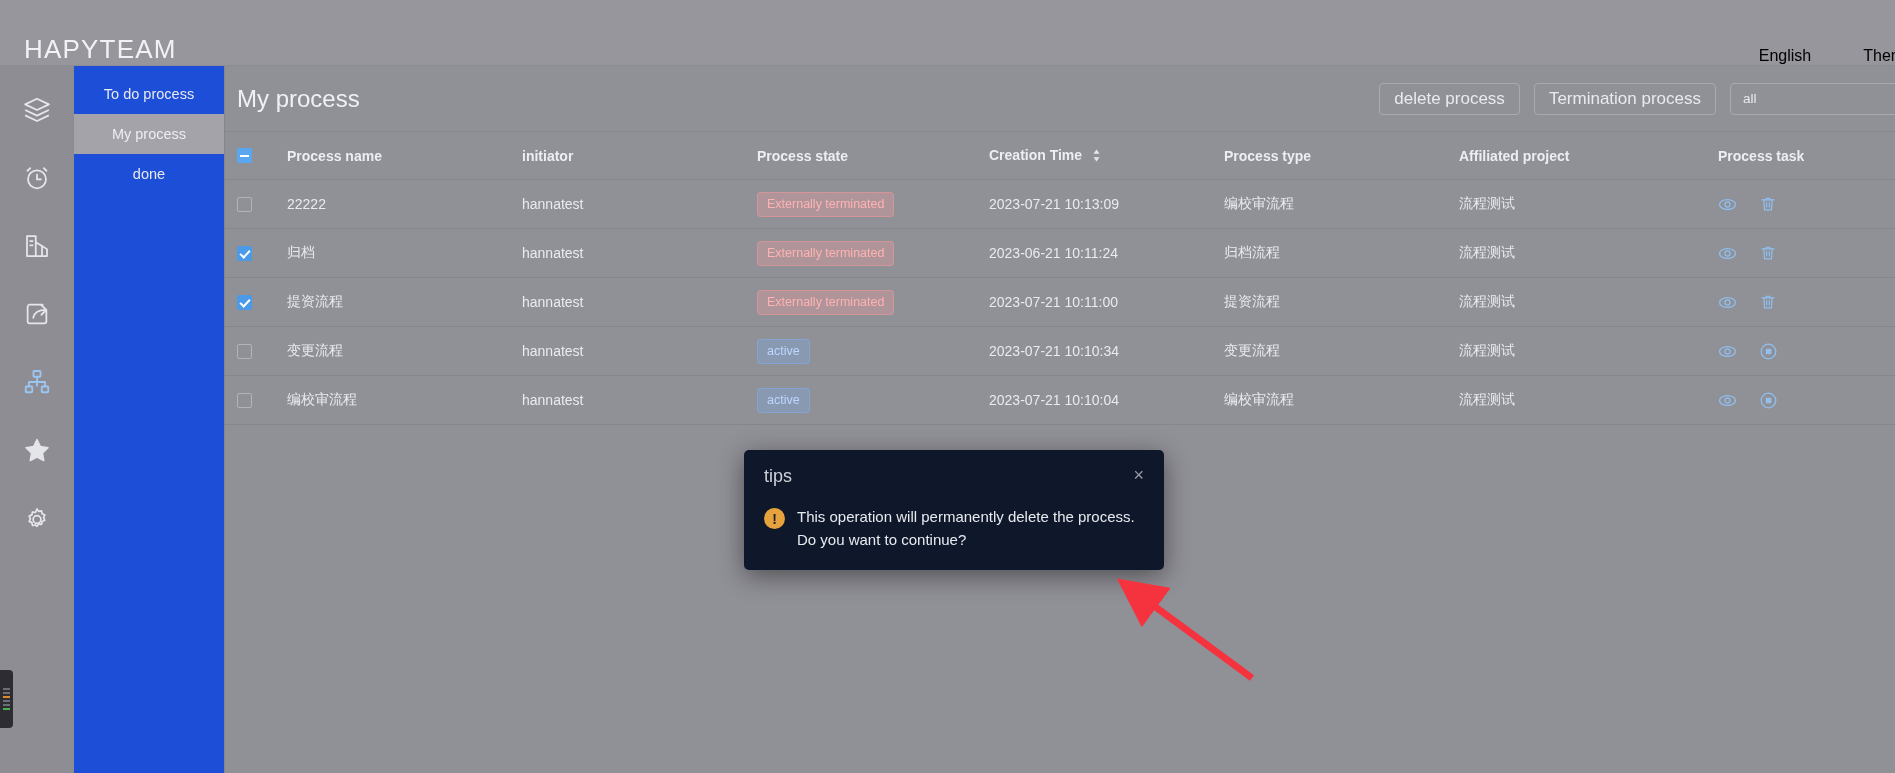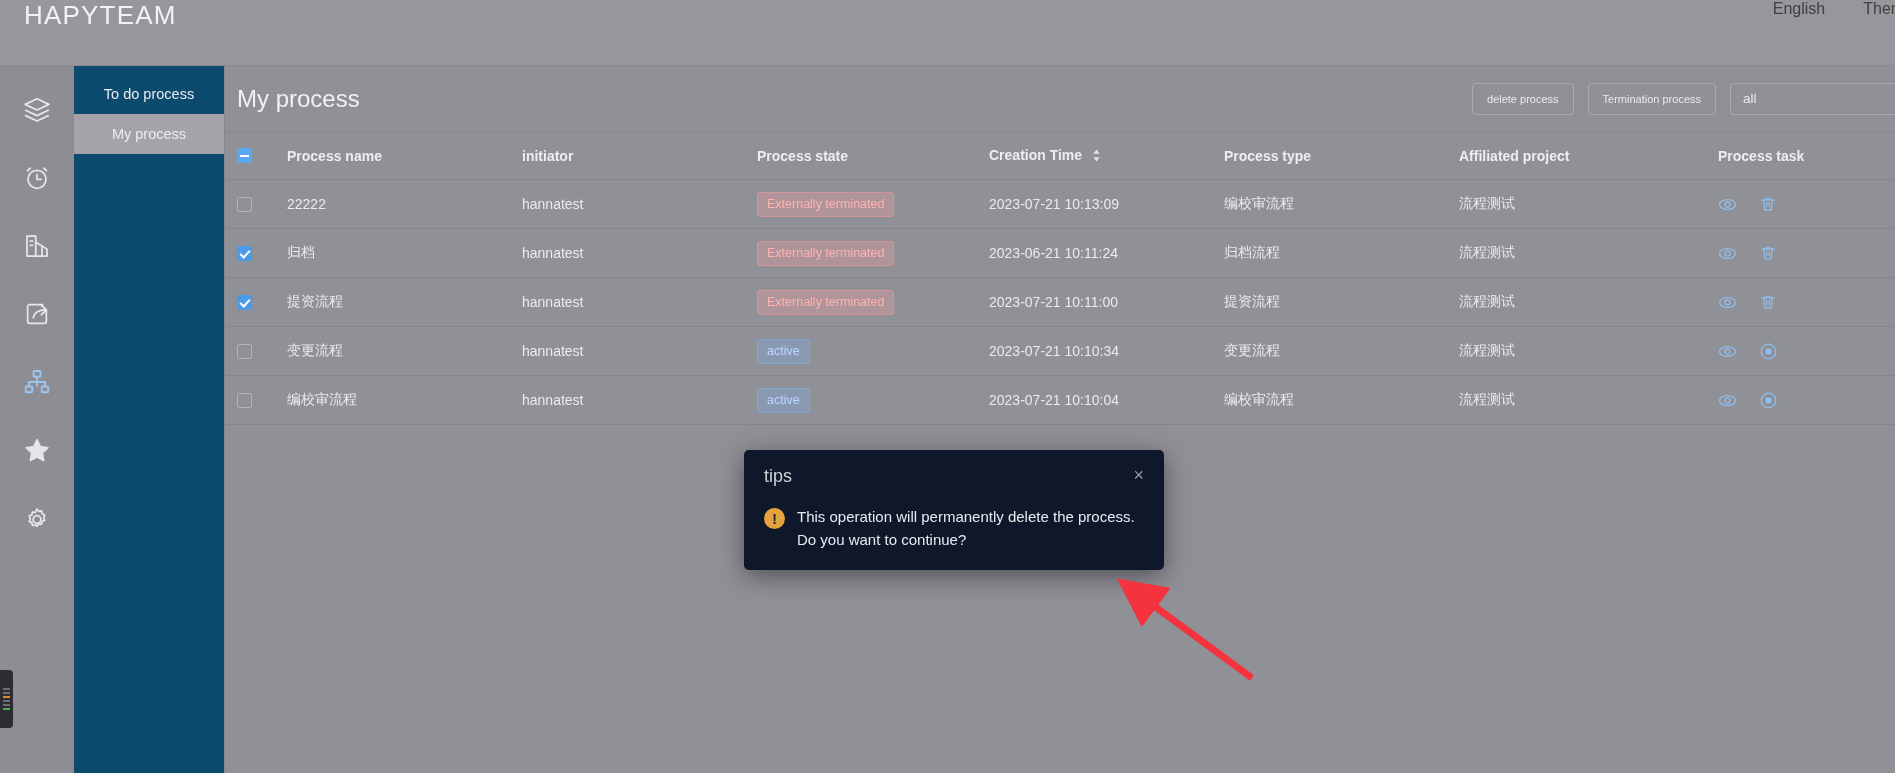--- a/index.html
+++ b/index.html
@@ -14,36 +14,36 @@
     position: relative;
     width: 1895px; height: 773px;
     background: #8e8e95;
   }
 
   
   .topbar {
     position: absolute; left: 0; top: 0;
     width: 1895px; height: 66px;
     background: #96969c;
-    display: flex; align-items: flex-start;
+    display: flex; align-items: flex-end;
     border-bottom: 1px solid #8b8b91;
   }
   .brand {
     margin-left: 24px;
     color: #f2f2f4;
     font-size: 26px;
     letter-spacing: 1.2px;
     font-weight: 400;
   }
   .topbar-right {
     margin-left: auto;
     display: flex; align-items: center;
-    gap: 38px;
+    gap: 52px;
     padding-right: 0px;
-    color: #404040;
+    color: #000000;
     font-size: 16px;
   }
   .topbar-right > span { cursor: pointer; white-space: nowrap; }
   .theme-item { margin-right: -18px; }
 
   
   .rail {
     position: absolute; left: 0; top: 66px;
     width: 74px; height: 707px;
     background: #8d8d93;
@@ -75,21 +75,21 @@
     width: 7px; height: 2px;
     background: #6d6d74;
   }
   .rail-handle i.amber { background: #d98b2b; }
   .rail-handle i.green { background: #4caf50; }
 
   
   .subnav {
     position: absolute; left: 74px; top: 66px;
     width: 151px; height: 707px;
-    background: #0c4a6e;
+    background: #1d4ed8;
     border-right: 1px solid #85858b;
     padding-top: 8px;
   }
   .subnav-item {
     height: 40px;
     display: flex; align-items: center; justify-content: center;
     color: #e9eaee;
     font-size: 14.5px;
     cursor: pointer;
   }
@@ -122,21 +122,21 @@
     gap: 14px;
     padding-right: 0;
   }
   .btn-outline {
     height: 32px;
     padding: 0 14px;
     border: 1px solid #a9a9b0;
     border-radius: 4px;
     background: transparent;
     color: #e9eaef;
-    font-size: 11px;
+    font-size: 17px;
     font-family: "Liberation Sans", sans-serif;
     cursor: pointer;
     white-space: nowrap;
   }
   .select-box {
     height: 32px;
     width: 300px;
     border: 1px solid #a9a9b0;
     border-radius: 4px;
     display: flex; align-items: center;
@@ -404,20 +404,21 @@
       <i class="amber"></i>
       <i></i>
       <i></i>
       <i class="green"></i>
     </div>
   </div>
 
   <div class="subnav">
     <div class="subnav-item">To do process</div>
     <div class="subnav-item active">My process</div>
+    <div class="subnav-item">done</div>
   </div>
 
   <div class="main">
 
     <div class="page-head">
       <div class="page-title">My process</div>
       <div class="head-actions">
         <button class="btn-outline">delete process</button>
         <button class="btn-outline">Termination process</button>
         <div class="select-box">

